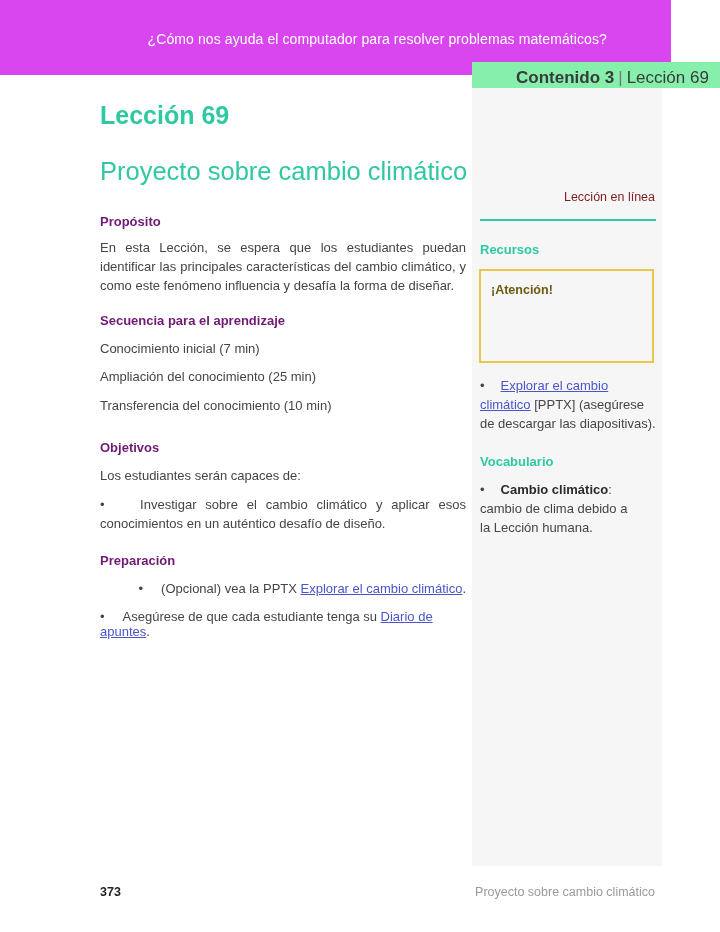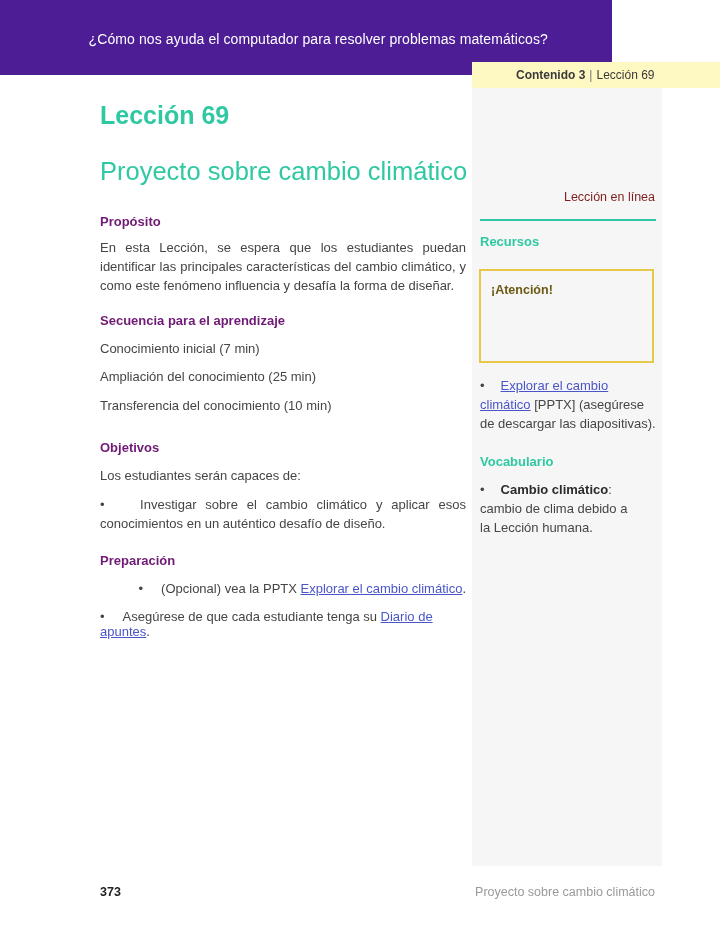--- a/index.html
+++ b/index.html
@@ -3,35 +3,35 @@
   <meta charset="utf-8">
   <style>
     html, body { margin: 0; padding: 0; }
     body {
       width: 720px; height: 932px; position: relative; overflow: hidden;
       background: #ffffff;
       font-family: "Liberation Sans", "DejaVu Sans", sans-serif;
       color: #3a3a3a;
     }
     .topbar {
-      position: absolute; left: 0; top: 0; width: 612px; height: 75px;
-      background: #4c1d95;
+      position: absolute; left: 0; top: 0; width: 671px; height: 75px;
+      background: #d946ef;
     }
     .topbar-title {
       position: absolute; right: 64px; top: 31px;
       color: #ffffff; font-size: 14px; letter-spacing: 0.1px;
     }
     .sidebar-panel {
       position: absolute; left: 472px; top: 62px; width: 190px; height: 804px;
       background: #f6f6f6;
     }
     .sidebar-header {
       position: absolute; left: 472px; top: 62px; width: 248px; height: 26px;
-      background: #fef9c3;
-      font-size: 12px; color: #3a3a3a;
+      background: #86efac;
+      font-size: 17px; color: #3a3a3a;
     }
     .sidebar-header .inner {
       position: absolute; left: 44px; top: 6px; white-space: nowrap;
     }
     .sidebar-header b { font-weight: bold; }
     .sidebar-header .sep { color: #777; margin: 0 4px; }
 
     .lesson-number {
       position: absolute; left: 100px; top: 101px;
       font-size: 25px; font-weight: bold; color: #2ec9a2;
@@ -92,21 +92,21 @@
 <div class="main h" style="top:553px;">Preparación</div>
 <div class="main" style="top:581px;text-align:right;">
   <span>•</span><span style="display:inline-block;width:18px;"></span><span>(Opcional) vea la PPTX </span><a class="link">Explorar el cambio climático</a><span>.</span>
 </div>
 <div class="main" style="top:609px;">
   <span>•</span><span style="display:inline-block;width:18px;"></span><span>Asegúrese de que cada estudiante tenga su </span><a class="link">Diario de apuntes</a><span>.</span>
 </div>
 
 <div class="online">Lección en línea</div>
 <div class="online-rule"></div>
-<div class="side-h" style="top:234px;">Recursos</div>
+<div class="side-h" style="top:242px;">Recursos</div>
 
 <div class="attention">
   <b>¡Atención!</b><br>
 </div>
 
 <div class="side-text" style="top:376px;">
   <span>•</span><span style="display:inline-block;width:16px;"></span><a class="link">Explorar el cambio climático</a><span> [PPTX] (asegúrese de descargar las diapositivas).</span>
 </div>
 
 <div class="side-h" style="top:454px;">Vocabulario</div>

